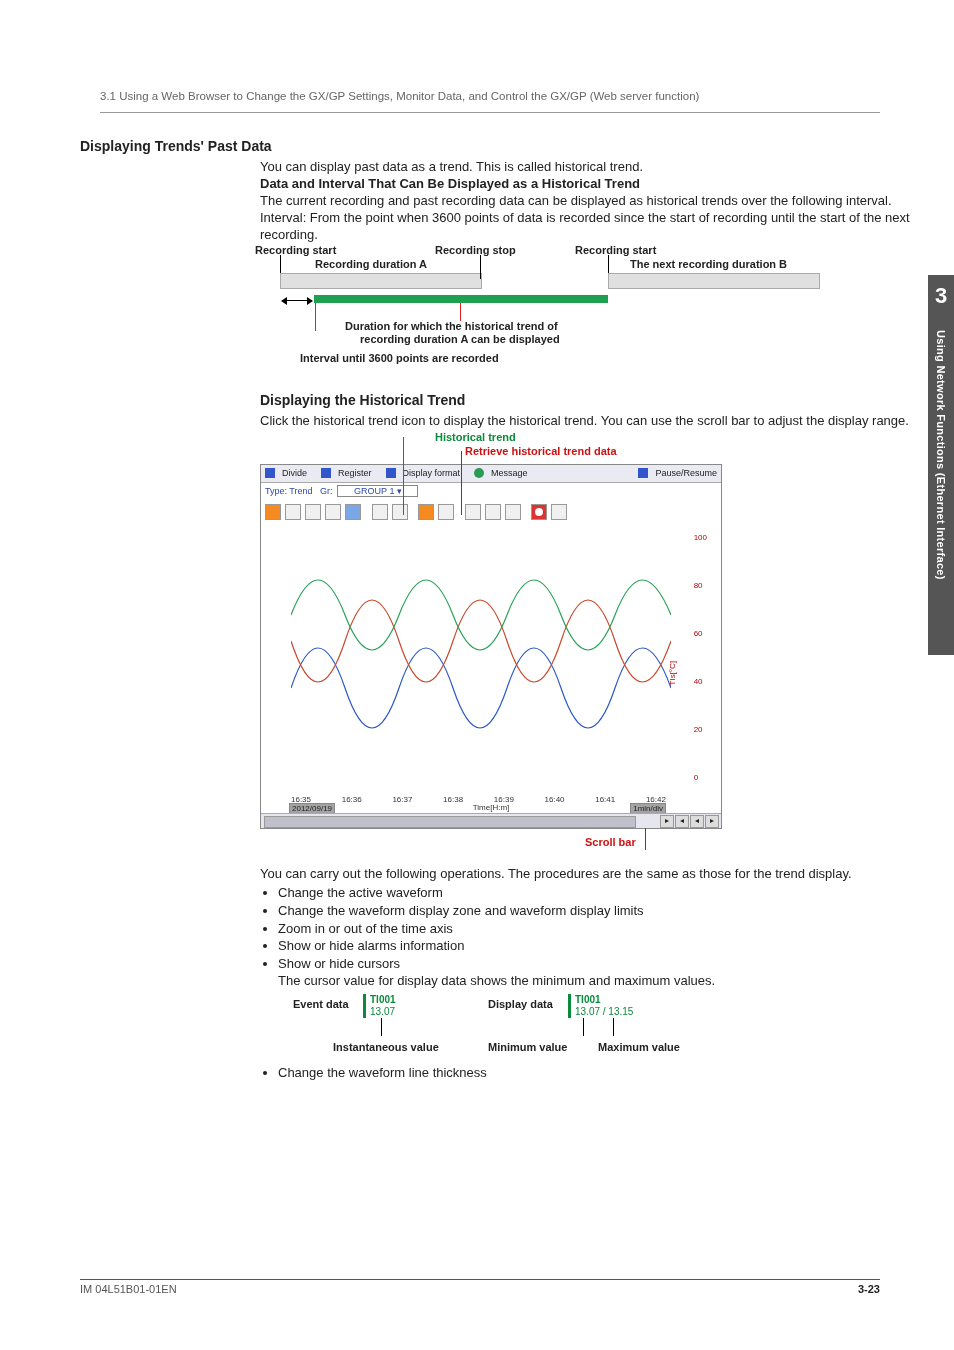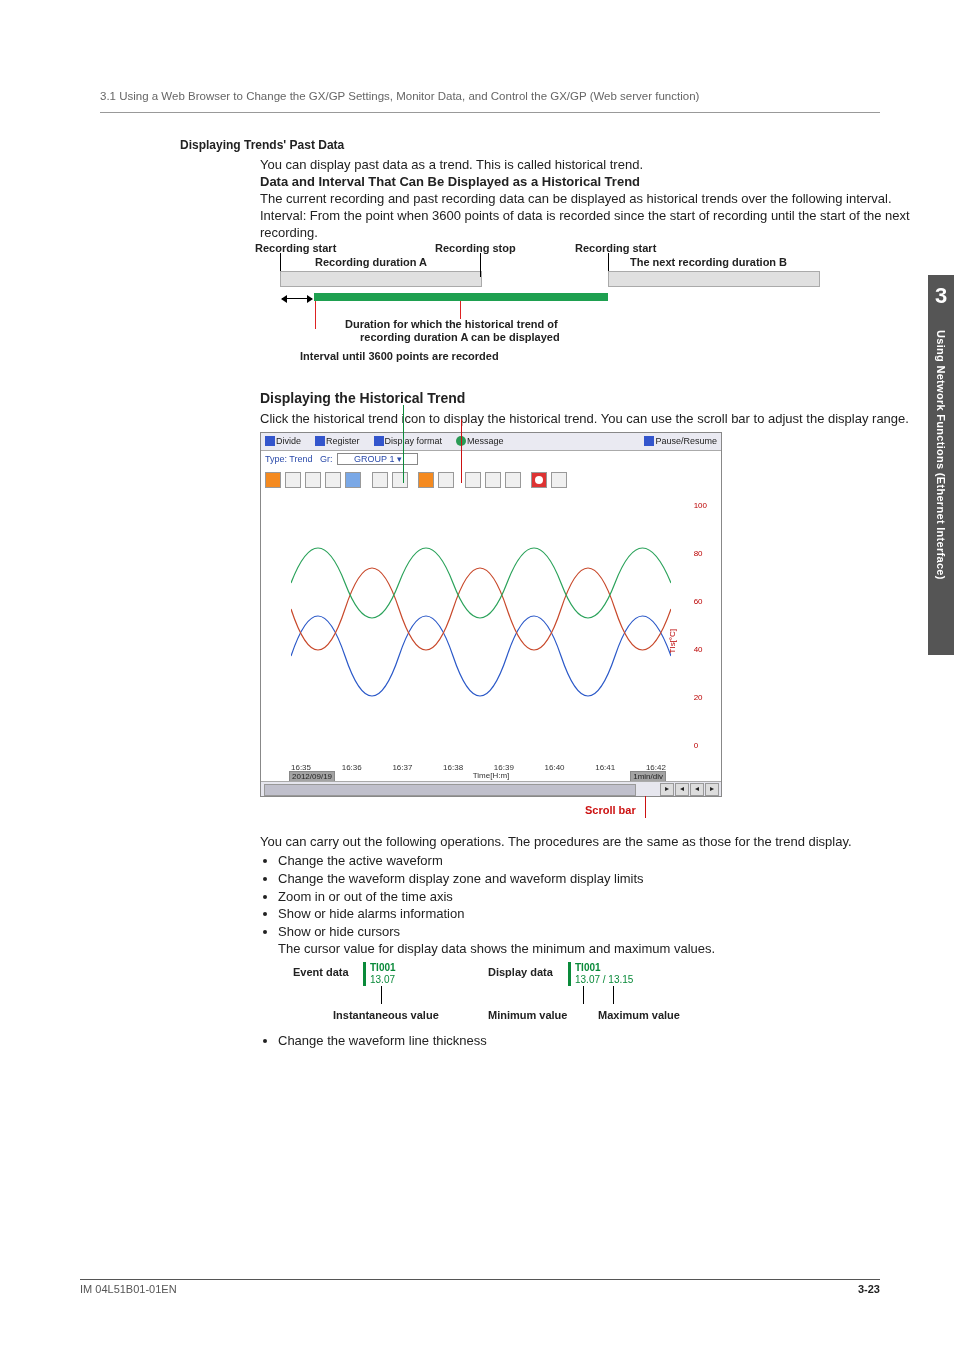--- a/index.html
+++ b/index.html
@@ -21,24 +21,23 @@
   }
   .breadcrumb {
     font-size: 11.5px;
     color: #666;
     border-bottom: 1px solid #999;
     padding-bottom: 10px;
     margin-bottom: 25px;
     margin-left: 20px;
   }
   .h2 {
-    font-size: 12px;
+    font-size: 14px;
     font-weight: bold;
     color: #222;
-    margin-left: 100px;
     margin-bottom: 5px;
   }
   .body-indent {
     margin-left: 180px;
     width: 660px;
     line-height: 1.3;
   }
   .h3 {
     font-weight: bold;
     font-size: 13px;
@@ -69,21 +68,21 @@
 
   .chart-screenshot {
     position: relative;
     width: 460px;
     margin-top: 4px;
     border: 1px solid #888;
     background: #fff;
     font-size: 9px;
   }
   .toolbar1 { background: #eaeaf2; border-bottom:1px solid #aaa; padding:3px 4px; display:flex; gap:14px; align-items:center; }
-  .btn-like { display:inline-flex; align-items:center; gap:1px; }
+  .btn-like { display:inline-flex; align-items:center; gap:7px; }
   .sq { width:10px; height:10px; background:#3355cc; display:inline-block; }
   .pause { float:right; margin-left:auto; }
   .toolbar2 { padding:3px 4px; color:#2a4aaa; }
   .sel { border:1px solid #888; padding:0 16px; margin-left:2px; }
   .toolbar3 { padding:3px 4px; display:flex; gap:4px; align-items:center; }
   .ico { width:14px; height:14px; display:inline-block; border:1px solid #999; background:#f0f0f0; }
   .ico.orange { background:#f48a20; }
   .ico.blue { background:#7aa8e6; }
   .ico.red { background:#d33; position:relative; }
   .ico.red .dot { position:absolute; inset:3px; background:#fff; border-radius:50%; }
@@ -194,20 +193,24 @@
       <div class="redline" style="left:200px; top:60px; height:18px;"></div>
 
       <span class="label" style="left:85px; top:76px; font-weight:bold;">Duration for which the historical trend of</span>
       <span class="label" style="left:100px; top:89px; font-weight:bold;">recording duration A can be displayed</span>
       <span class="label" style="left:40px; top:108px; font-weight:bold;">Interval until 3600 points are recorded</span>
     </div>
 
     <div class="h3main">Displaying the Historical Trend</div>
     <div>Click the historical trend icon to display the historical trend. You can use the scroll bar to adjust the display range.</div>
 
+    <div style="position:relative; height:30px;">
+      <span class="callout green" style="left:175px; top:0;">Historical trend</span>
+      <span class="callout red" style="left:205px; top:14px;">Retrieve historical trend data</span>
+    </div>
 
     <div class="chart-screenshot" style="position:relative;">
       <div class="toolbar1">
         <span class="btn-like">
             <span class="sq"></span>
             <span>Divide</span>
           </span>
         <span class="btn-like">
             <span class="sq"></span>
             <span>Register</span>

